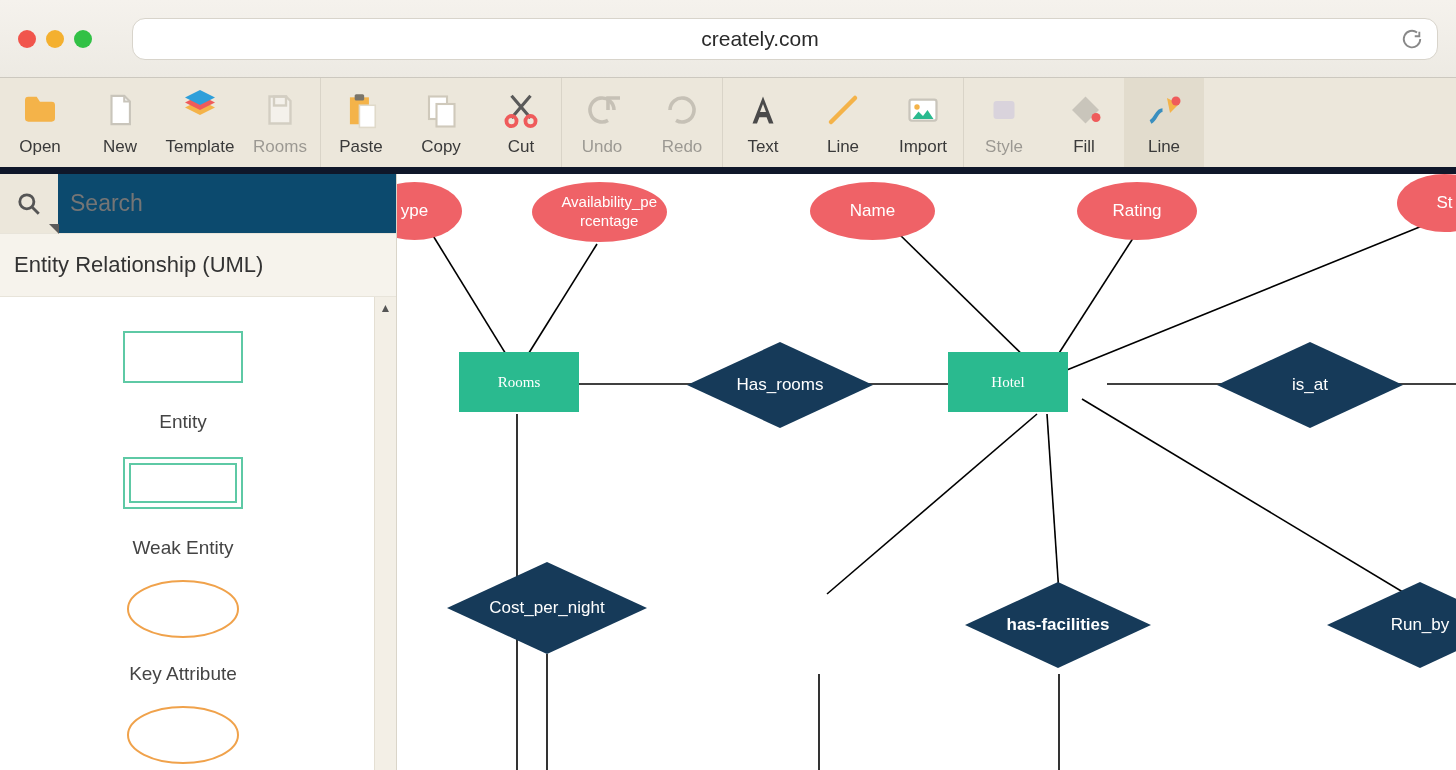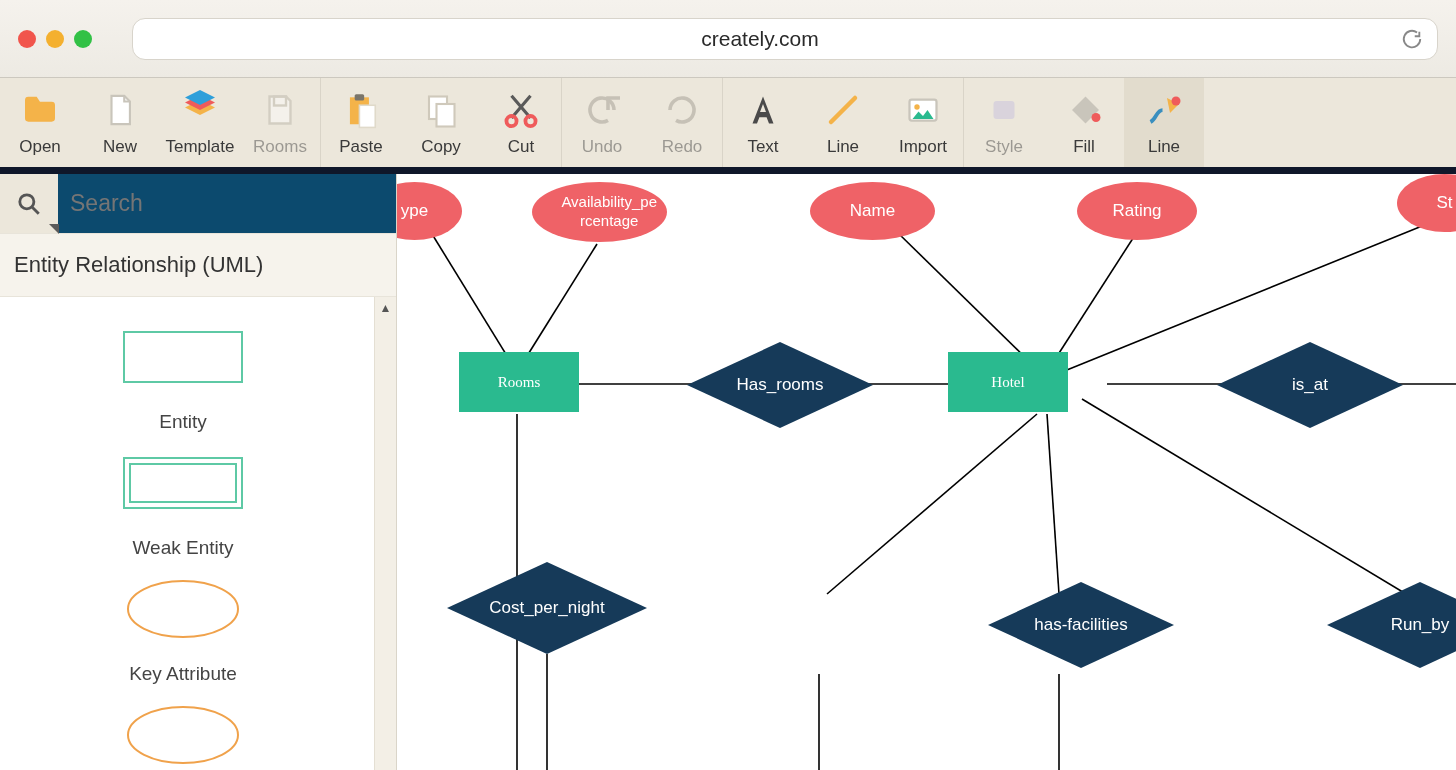--- a/index.html
+++ b/index.html
@@ -466,21 +466,21 @@
           <polygon points="93,0 186,43 93,86 0,43" fill="#163a59"></polygon>
         </svg>
       <div class="label">is_at</div>
     </div>
     <div class="diamond-wide" style="left:50px; top:388px; width:200px; height:92px;">
       <svg viewBox="0 0 200 92" preserveAspectRatio="none">
           <polygon points="100,0 200,46 100,92 0,46" fill="#163a59"></polygon>
         </svg>
       <div class="label">Cost_per_night</div>
     </div>
-    <div class="diamond-wide" style="left:591px; top:408px; width:186px; height:86px;">
+    <div class="diamond-wide" style="left:568px; top:408px; width:186px; height:86px;font-weight:bold;">
       <svg viewBox="0 0 186 86" preserveAspectRatio="none">
           <polygon points="93,0 186,43 93,86 0,43" fill="#163a59"></polygon>
         </svg>
       <div class="label">has-facilities</div>
     </div>
     <div class="diamond-wide" style="left:930px; top:408px; width:186px; height:86px;">
       <svg viewBox="0 0 186 86" preserveAspectRatio="none">
           <polygon points="93,0 186,43 93,86 0,43" fill="#163a59"></polygon>
         </svg>
       <div class="label">Run_by</div>

